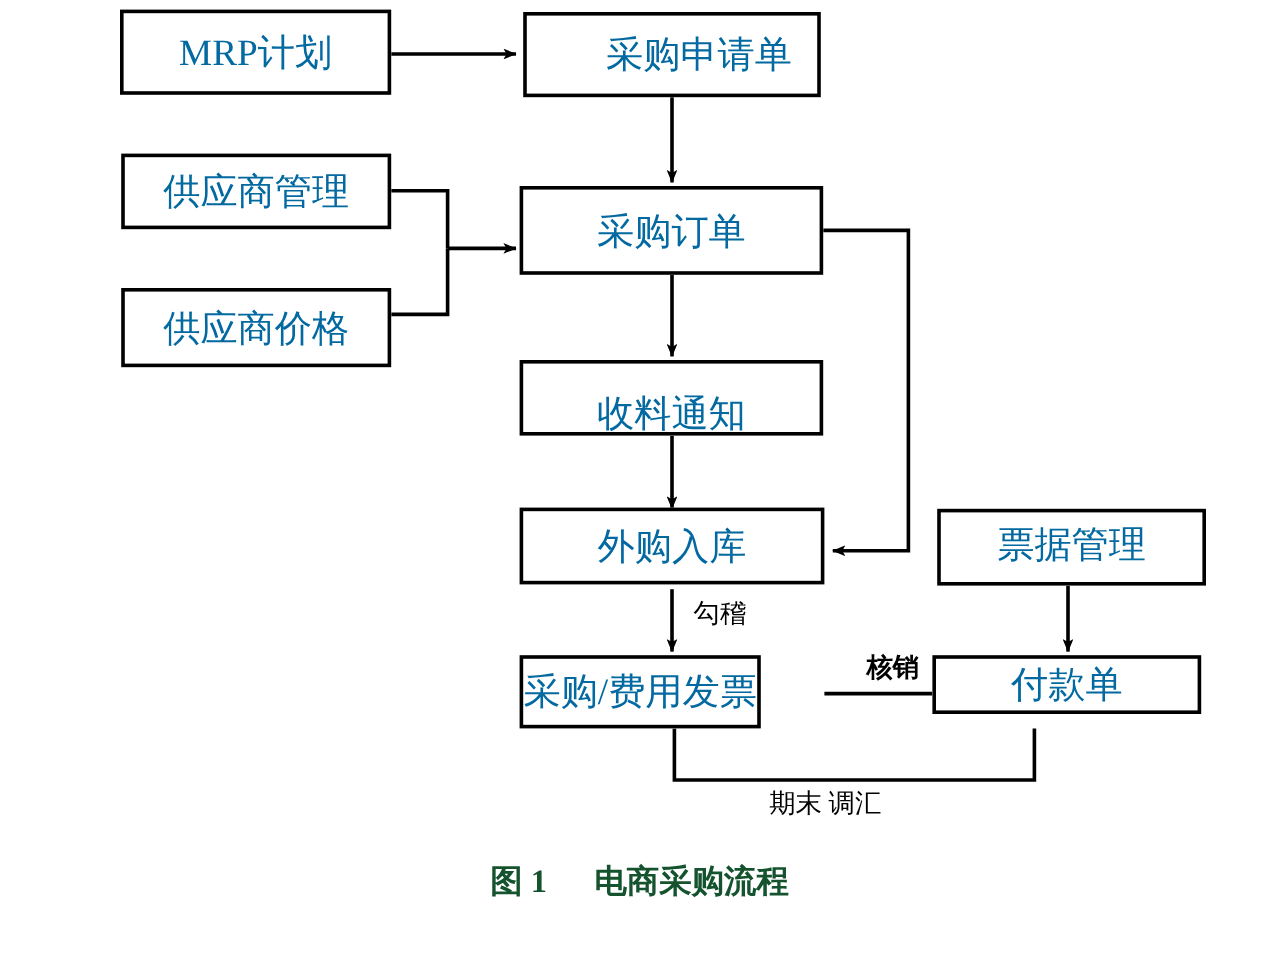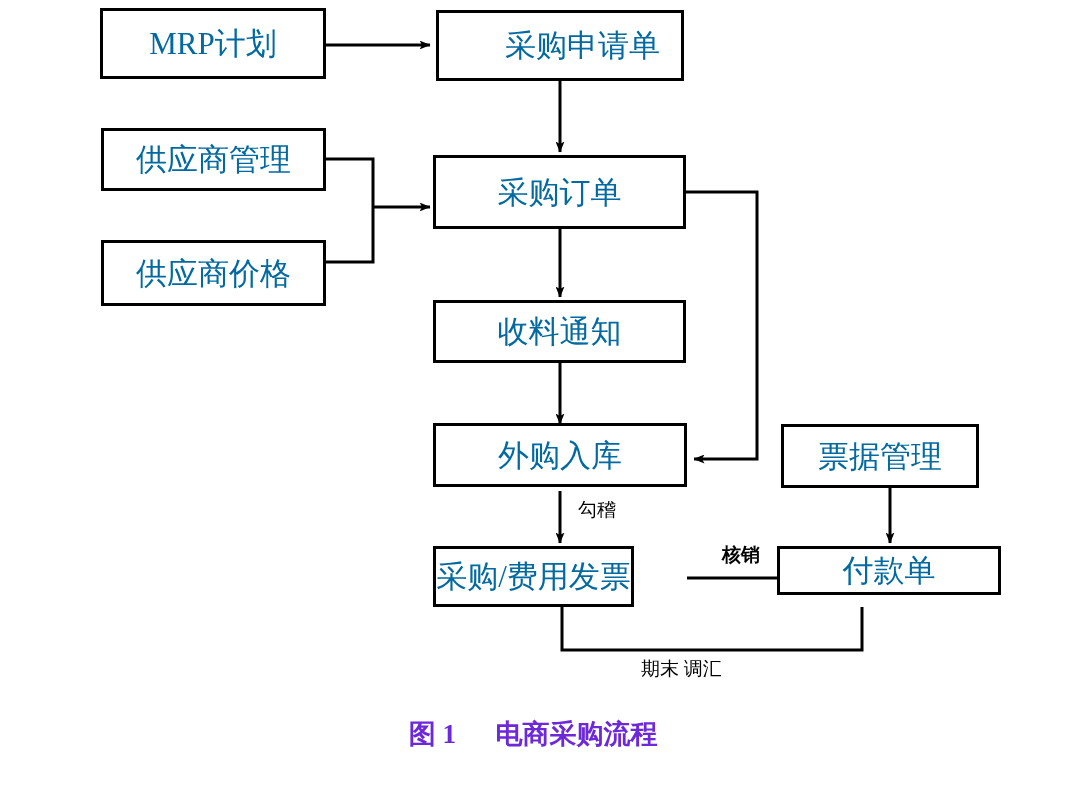--- a/index.html
+++ b/index.html
@@ -37,35 +37,35 @@
     font-family: "Liberation Serif", "DejaVu Serif", serif;
     font-size: 31px;
     line-height: 1;
     white-space: nowrap;
     z-index: 2;
   }
   .edge-label {
     position: absolute;
     color: #000000;
     font-family: "Liberation Serif", "DejaVu Serif", serif;
-    font-size: 19px;
+    font-size: 22px;
     line-height: 1;
     white-space: nowrap;
     z-index: 3;
   }
   #figure-caption {
     position: absolute;
     left: 0;
     top: 716px;
     width: 1066px;
     text-align: center;
     font-family: "Liberation Serif", "DejaVu Serif", serif;
     font-size: 27px;
     font-weight: bold;
-    color: #6d28d9;
+    color: #14532d;
     z-index: 3;
   }
   #figure-caption .cap-gap {
     display: inline-block;
     width: 26px;
   }
 </style>
 </head>
 <body>
 
@@ -114,29 +114,29 @@
   </div>
 
   <div class="node-box" style="left:101px; top:228px; width:225px; height:66px;margin-top:12px;">
     <span>供应商价格</span>
   </div>
 
   <div class="node-box" style="left:433px; top:155px; width:253px; height:74px;">
     <span>采购订单</span>
   </div>
 
-  <div class="node-box" style="left:433px; top:300px; width:253px; height:63px;">
+  <div class="node-box" style="left:433px; top:300px; width:253px; height:63px;align-items:flex-end;">
     <span>收料通知</span>
   </div>
 
   <div class="node-box" style="left:433px; top:423px; width:254px; height:64px;">
     <span>外购入库</span>
   </div>
 
-  <div class="node-box" style="left:781px; top:424px; width:198px; height:64px;">
+  <div class="node-box" style="left:781px; top:424px; width:224px; height:64px;font-family:Liberation Mono, monospace;">
     <span>票据管理</span>
   </div>
 
   <div class="node-box" style="left:433px; top:546px; width:201px; height:61px;">
     <span>采购/费用发票</span>
   </div>
 
   <div class="node-box" style="left:777px; top:546px; width:224px; height:49px;">
     <span>付款单</span>
   </div>

